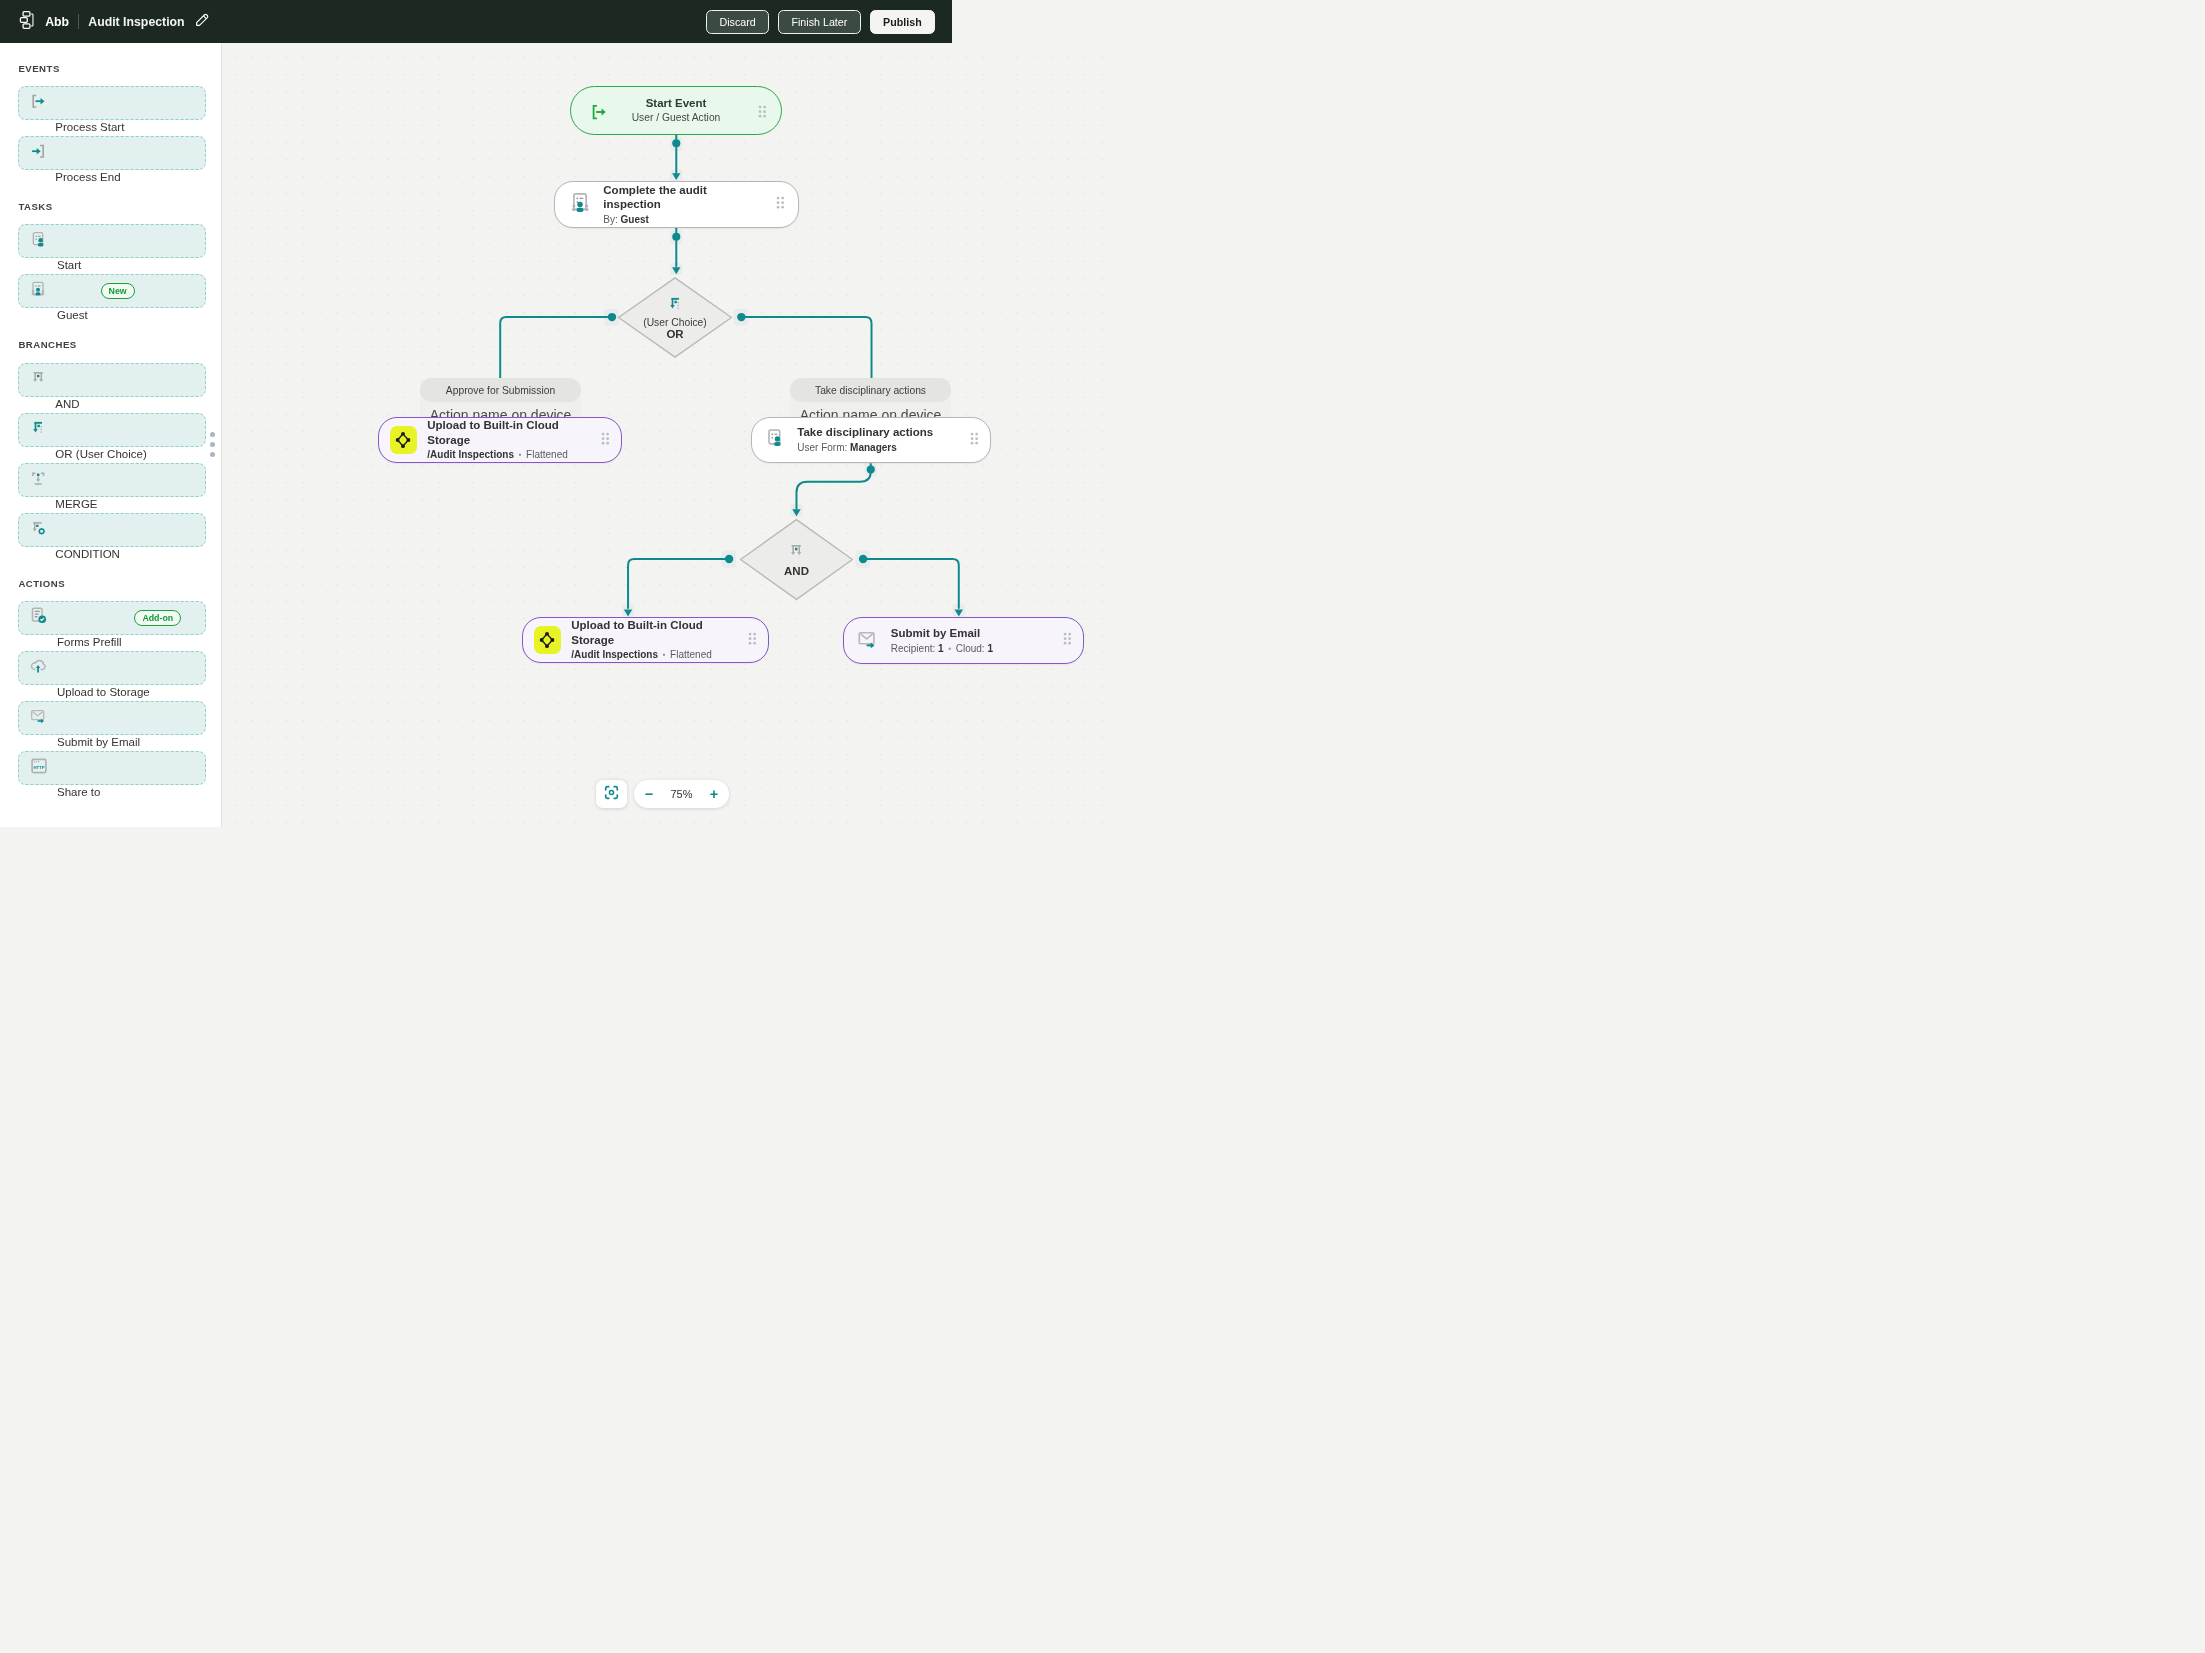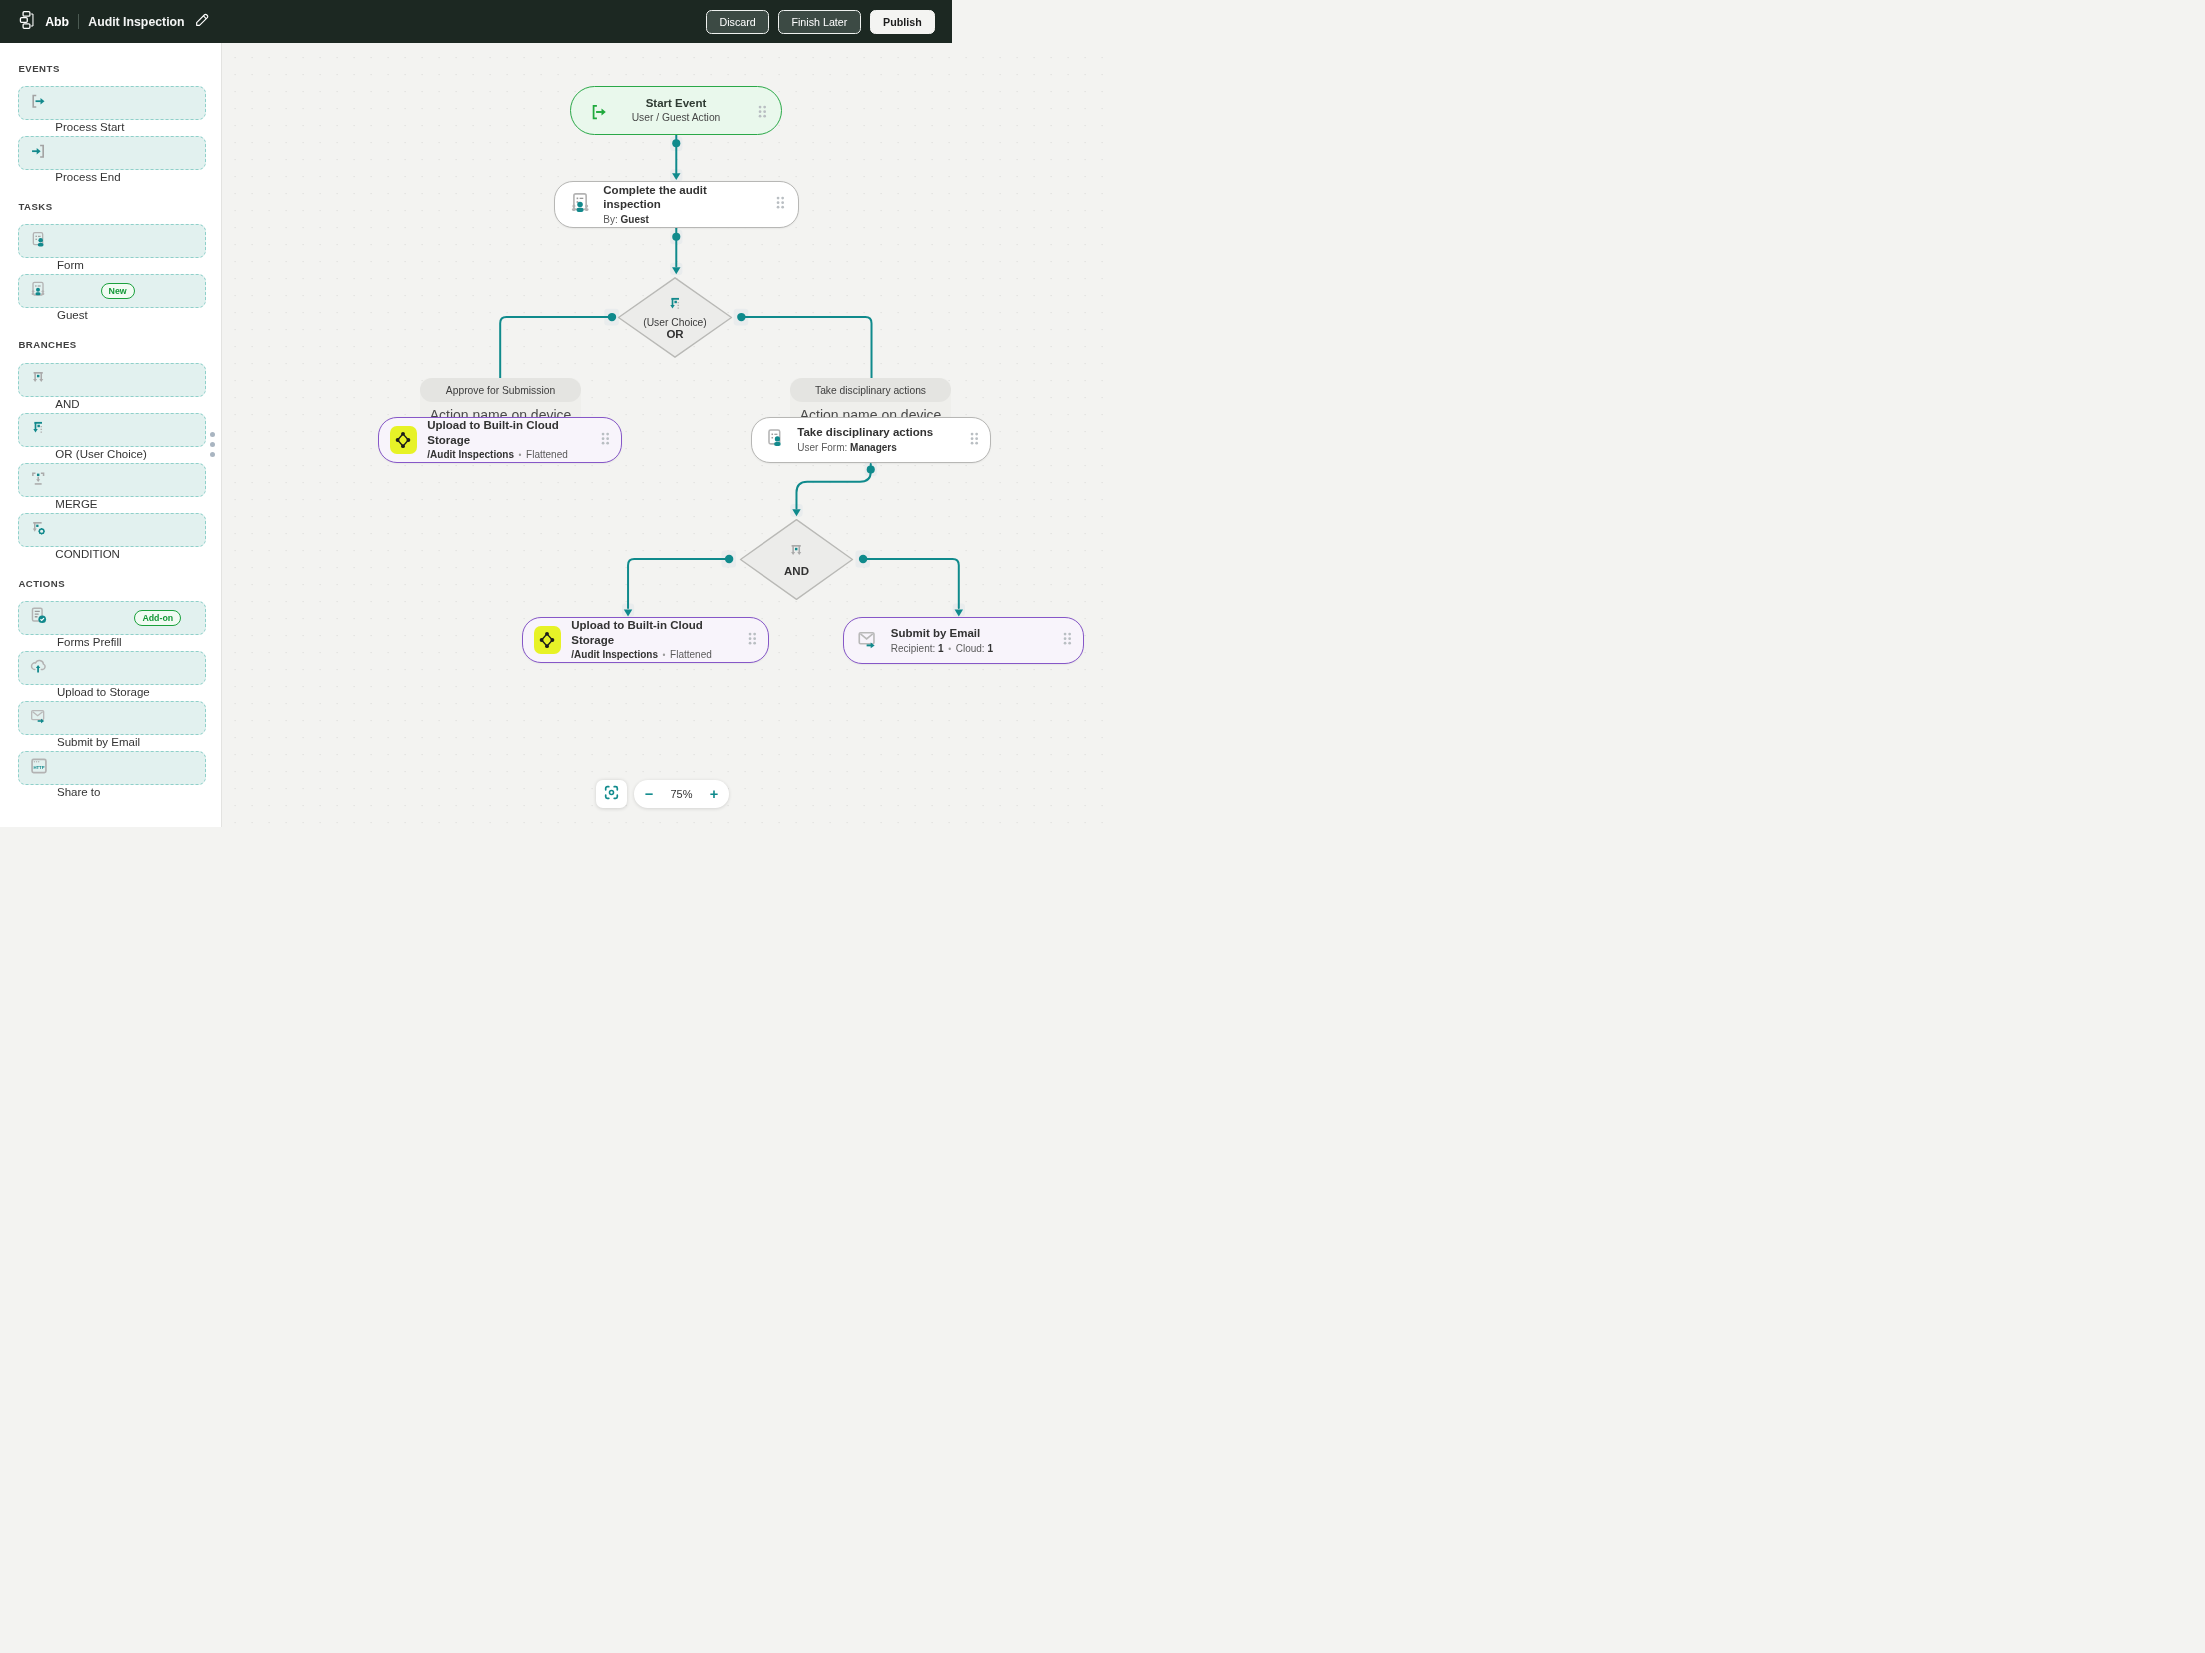--- a/index.html
+++ b/index.html
@@ -421,21 +421,21 @@
       <span>
         <svg width="20" height="20" viewBox="0 0 30 30">
           <rect x="6.5" y="4" width="14" height="18" rx="2.2" fill="none" stroke="#b3b3b3" stroke-width="2"></rect>
           <rect x="9.8" y="8.5" width="2" height="2" fill="#9a9a9a"></rect>
             <path d="M13.5 9.5 h4" stroke="#9a9a9a" stroke-width="1.6"></path>
           <rect x="9.8" y="13" width="2" height="2" fill="#9a9a9a"></rect>
           <circle cx="17.5" cy="15.5" r="3.4" fill="#12898c"></circle>
           <rect x="13.2" y="19.6" width="8.6" height="5.2" rx="2.5" fill="#12898c"></rect>
         </svg>
       </span>
-      <span class="lbl">Form</span>
+      <span class="lbl">Start</span>
     </div>
 
     <div class="side-item">
       <span>
         <svg width="20" height="20" viewBox="0 0 30 30">
           <rect x="6" y="3.5" width="15" height="19" rx="2.2" fill="none" stroke="#b3b3b3" stroke-width="2"></rect>
           <rect x="9.3" y="8" width="2" height="2" fill="#9a9a9a"></rect>
             <path d="M13 9 h4.5" stroke="#9a9a9a" stroke-width="1.6"></path>
           <circle cx="13.5" cy="14.5" r="3" fill="#12898c"></circle>
           <rect x="9.7" y="18.2" width="7.6" height="4.8" rx="2.3" fill="#12898c"></rect>

